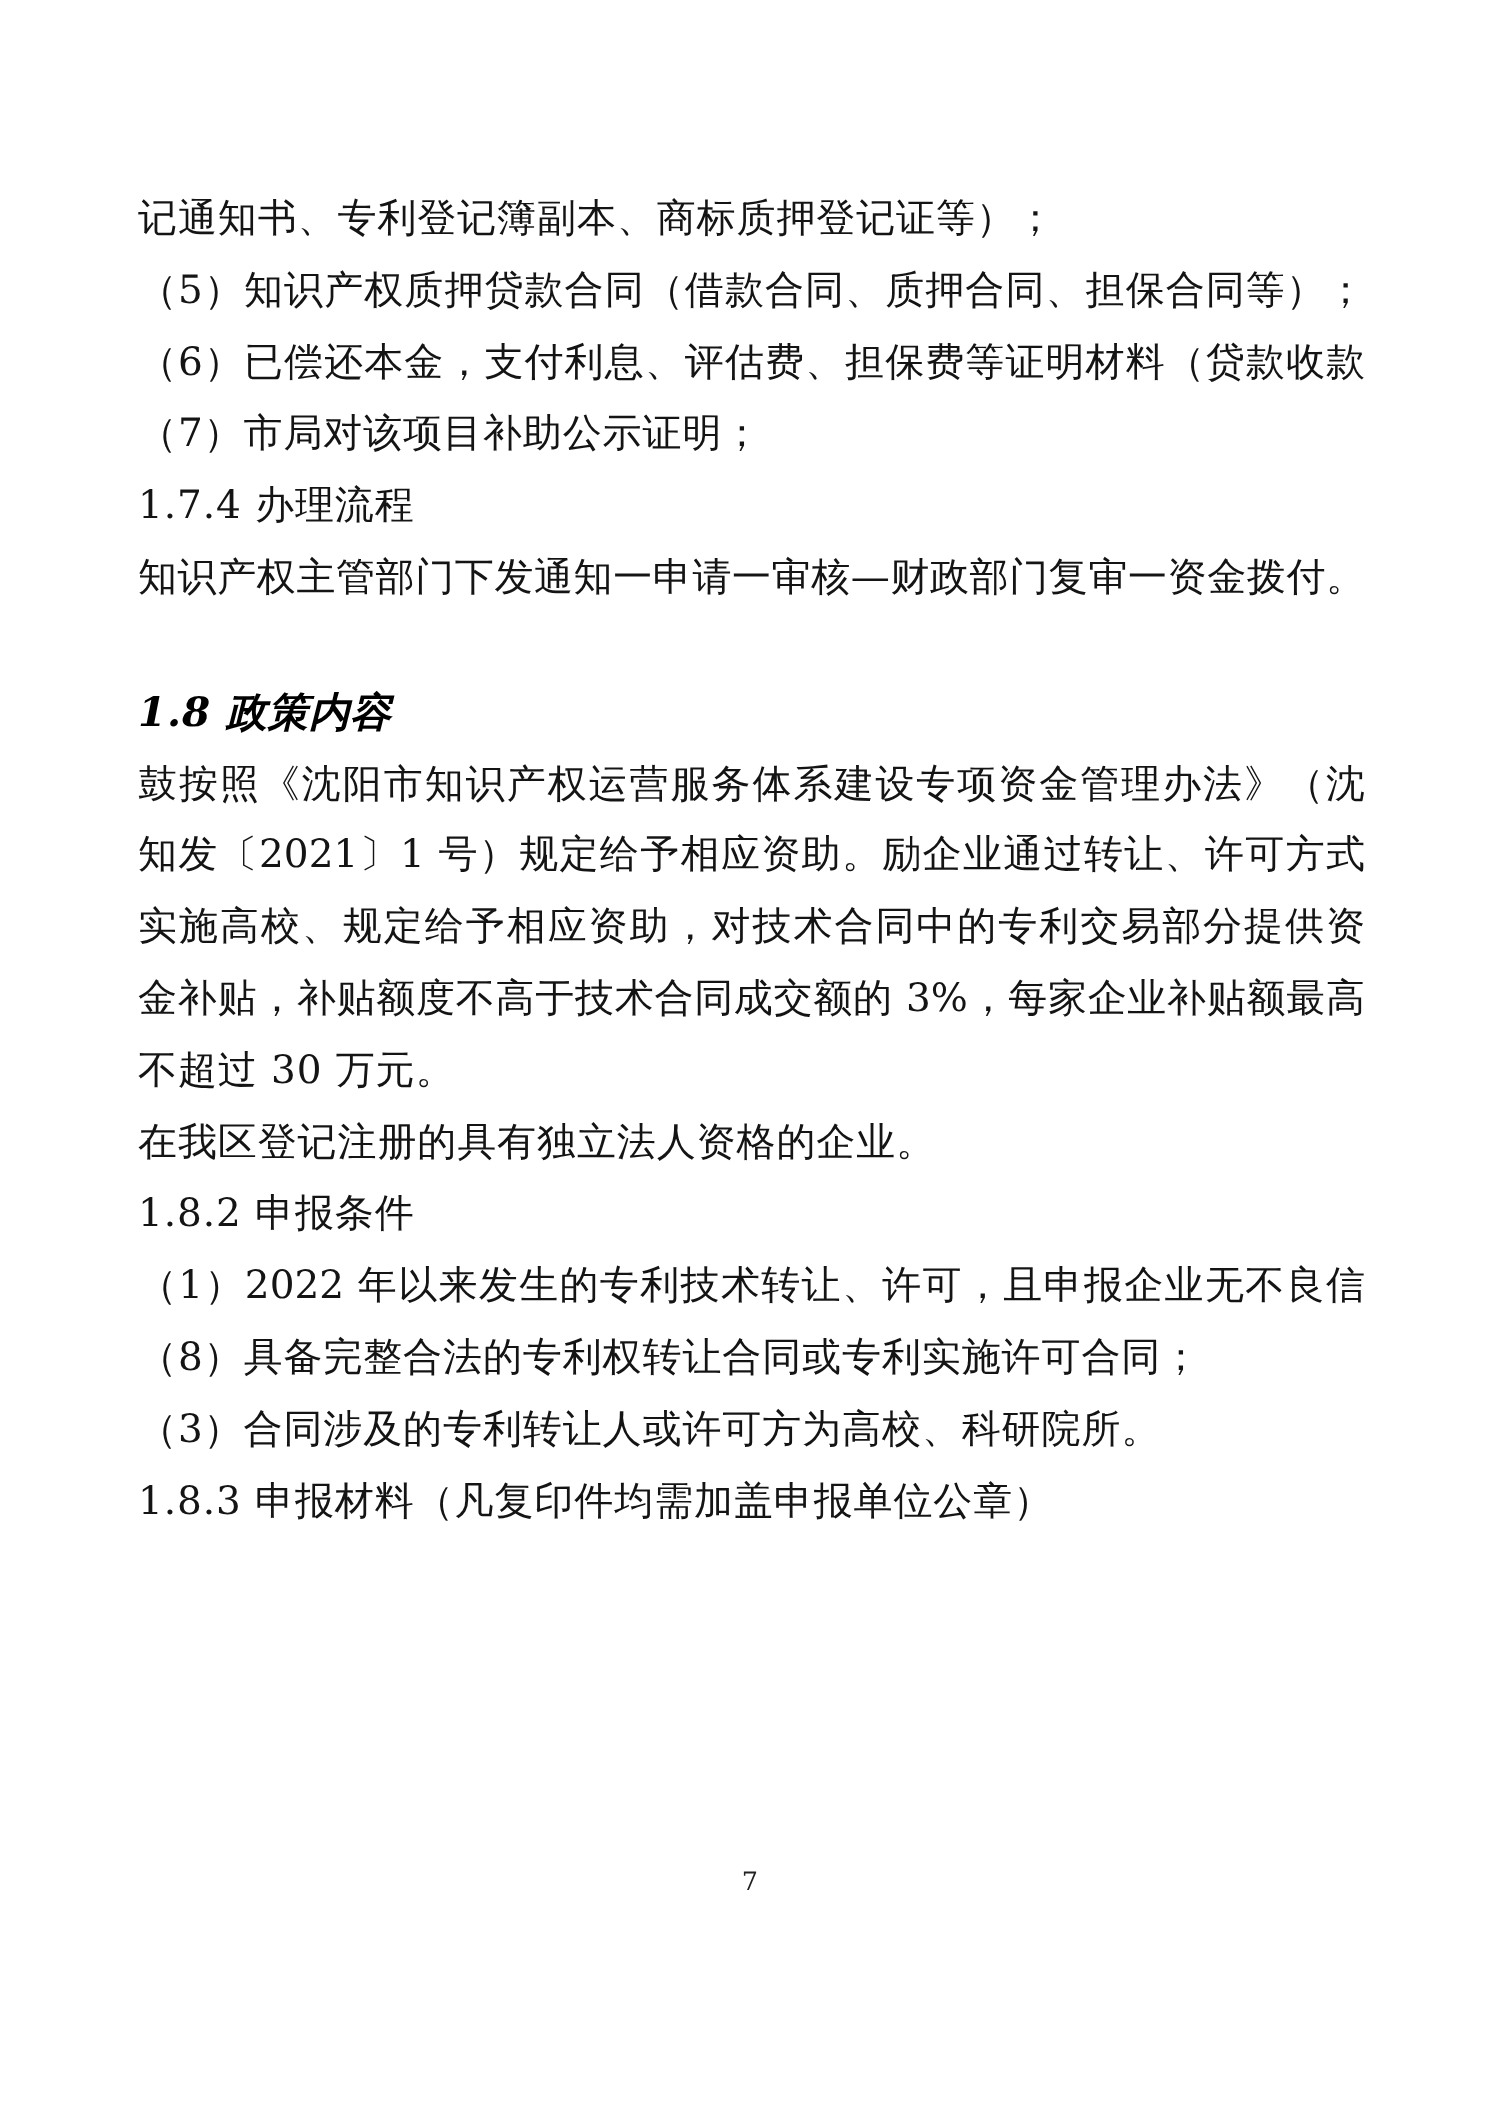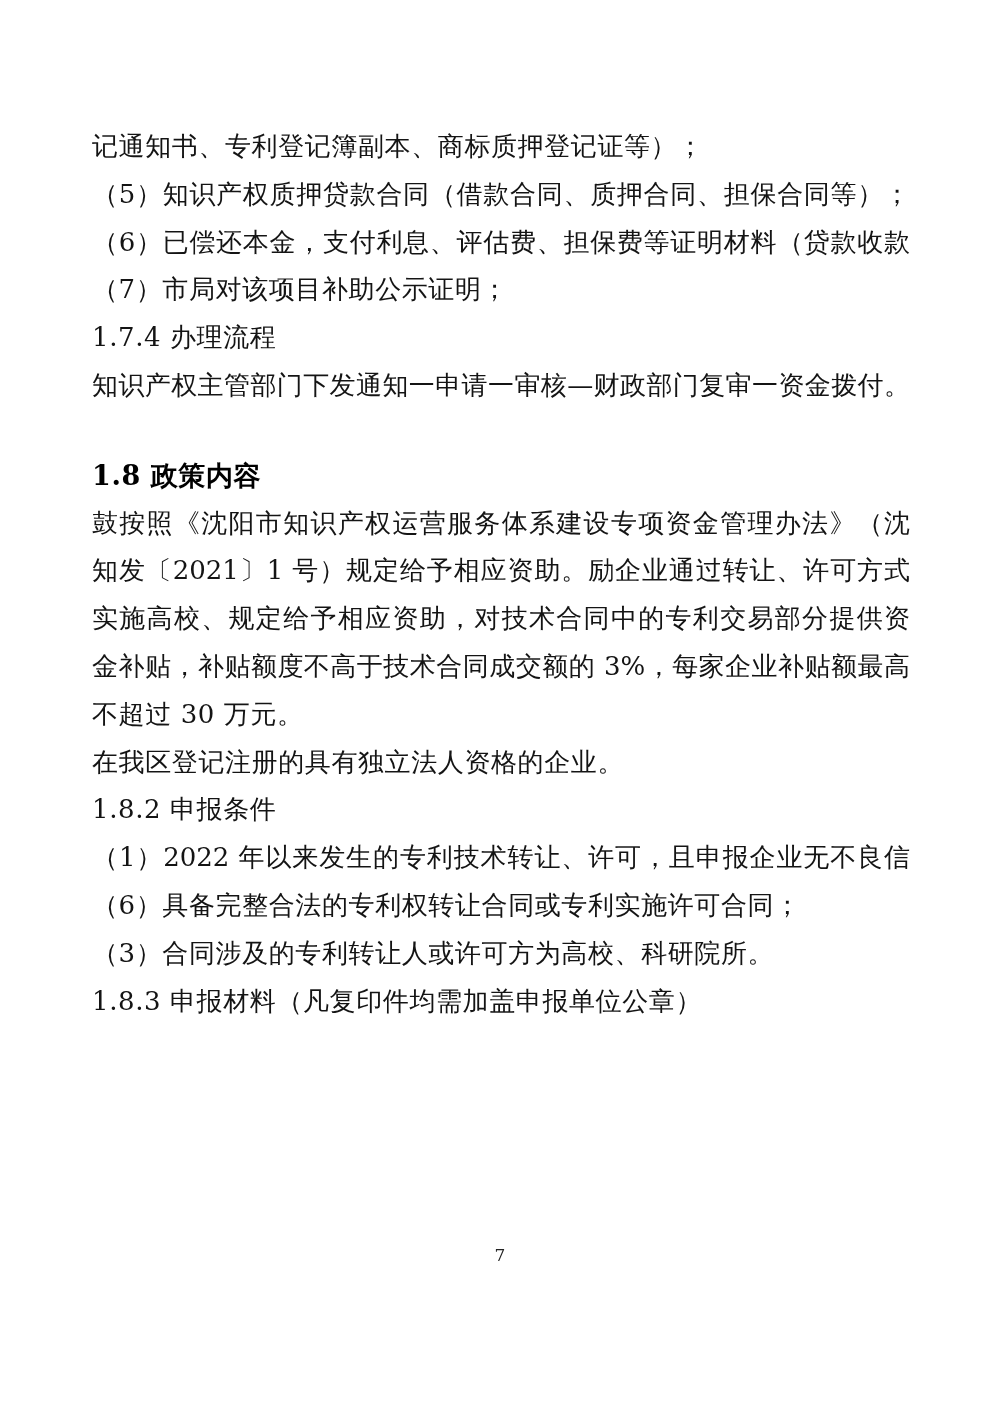--- a/index.html
+++ b/index.html
@@ -35,20 +35,21 @@
   .line.just {
     white-space: normal;
     text-align: justify;
     text-align-last: justify;
     letter-spacing: 0;
   }
   .line.heading {
     font-weight: bold;
     font-size: 27px;
     color: #000000;
+    font-style: italic;
   }
   .page-number {
     position: absolute;
     left: 0;
     top: 1244px;
     width: 1000px;
     text-align: center;
     font-size: 17px;
     line-height: 22px;
     color: #222222;
@@ -69,18 +70,18 @@
       <div class="line just">知识产权主管部门下发通知一申请一审核—财政部门复审一资金拨付。</div>
       <div class="line heading" style="margin-top: 42px;">1.8 政策内容</div>
       <div class="line just">鼓按照《沈阳市知识产权运营服务体系建设专项资金管理办法》（沈</div>
       <div class="line just">知发〔2021〕1 号）规定给予相应资助。励企业通过转让、许可方式</div>
       <div class="line just">实施高校、规定给予相应资助，对技术合同中的专利交易部分提供资</div>
       <div class="line just">金补贴，补贴额度不高于技术合同成交额的 3%，每家企业补贴额最高</div>
       <div class="line">不超过 30 万元。</div>
       <div class="line">在我区登记注册的具有独立法人资格的企业。</div>
       <div class="line">1.8.2 申报条件</div>
       <div class="line just">（1）2022 年以来发生的专利技术转让、许可，且申报企业无不良信</div>
-      <div class="line">（6）具备完整合法的专利权转让合同或专利实施许可合同；</div>
+      <div class="line">（8）具备完整合法的专利权转让合同或专利实施许可合同；</div>
       <div class="line">（3）合同涉及的专利转让人或许可方为高校、科研院所。</div>
       <div class="line">1.8.3 申报材料（凡复印件均需加盖申报单位公章）</div>
     </div>
   <div class="page-number">7</div>
 </div>
 
 </body></html>

